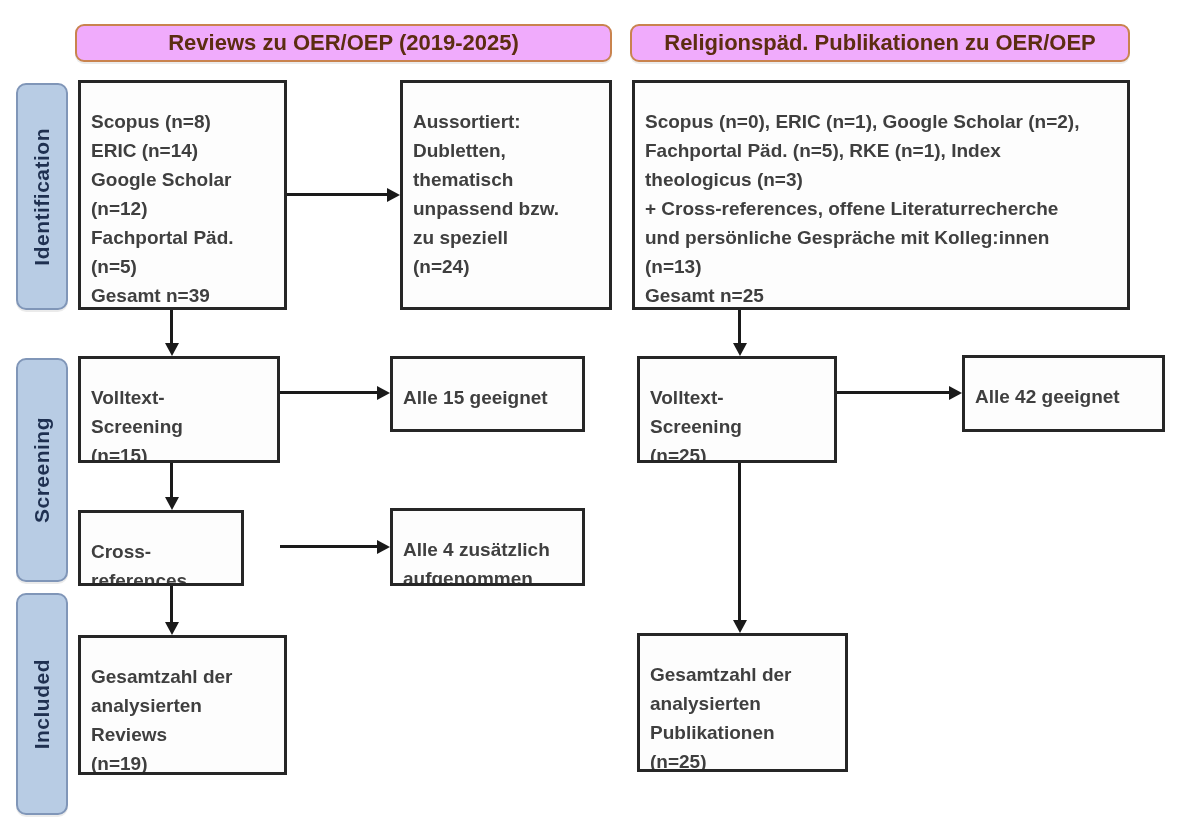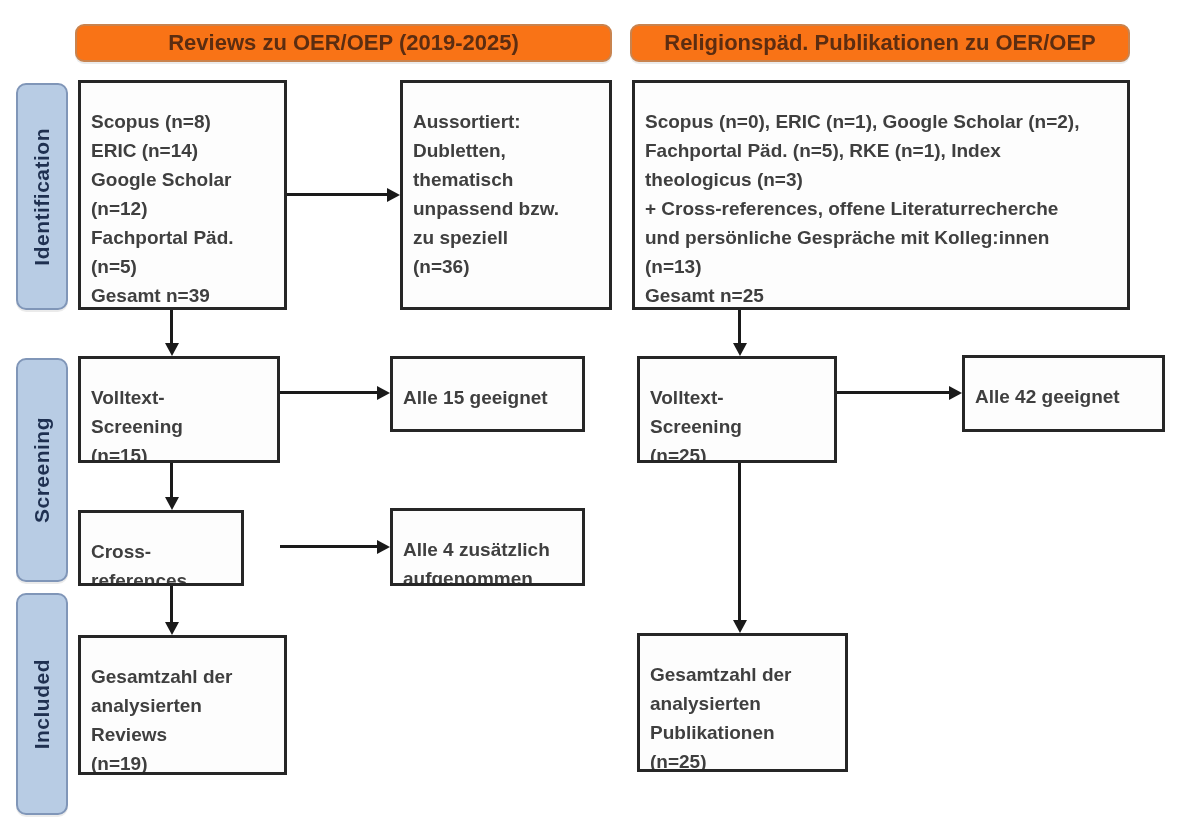--- a/index.html
+++ b/index.html
@@ -12,21 +12,21 @@
     position: relative;
     width: 1182px;
     height: 820px;
     background: #ffffff;
     overflow: hidden;
   }
   
   .col-header {
     position: absolute;
     box-sizing: border-box;
-    background: #f97316;
+    background: #f0abfc;
     border: 2px solid #C9834E;
     border-radius: 9px;
     color: #5C2D11;
     font-size: 22px;
     font-weight: 700;
     text-align: center;
     display: flex;
     align-items: center;
     justify-content: center;
     box-shadow: 0 2px 0 rgba(0,0,0,0.08);
@@ -126,21 +126,21 @@
 (n=12)
 Fachportal Päd.
 (n=5)
 Gesamt n=39</div>
 
   <div class="flow-box" style="left:400px; top:80px; width:212px; height:230px;">Aussortiert:
 Dubletten,
 thematisch
 unpassend bzw.
 zu speziell
-(n=36)</div>
+(n=24)</div>
 
   <div class="flow-box" style="left:632px; top:80px; width:498px; height:230px;">Scopus (n=0), ERIC (n=1), Google Scholar (n=2),
 Fachportal Päd. (n=5), RKE (n=1), Index
 theologicus (n=3)
 + Cross-references, offene Literaturrecherche
 und persönliche Gespräche mit Kolleg:innen
 (n=13)
 Gesamt n=25</div>
 
   <div class="flow-box" style="left:78px; top:356px; width:202px; height:107px;">Volltext-

